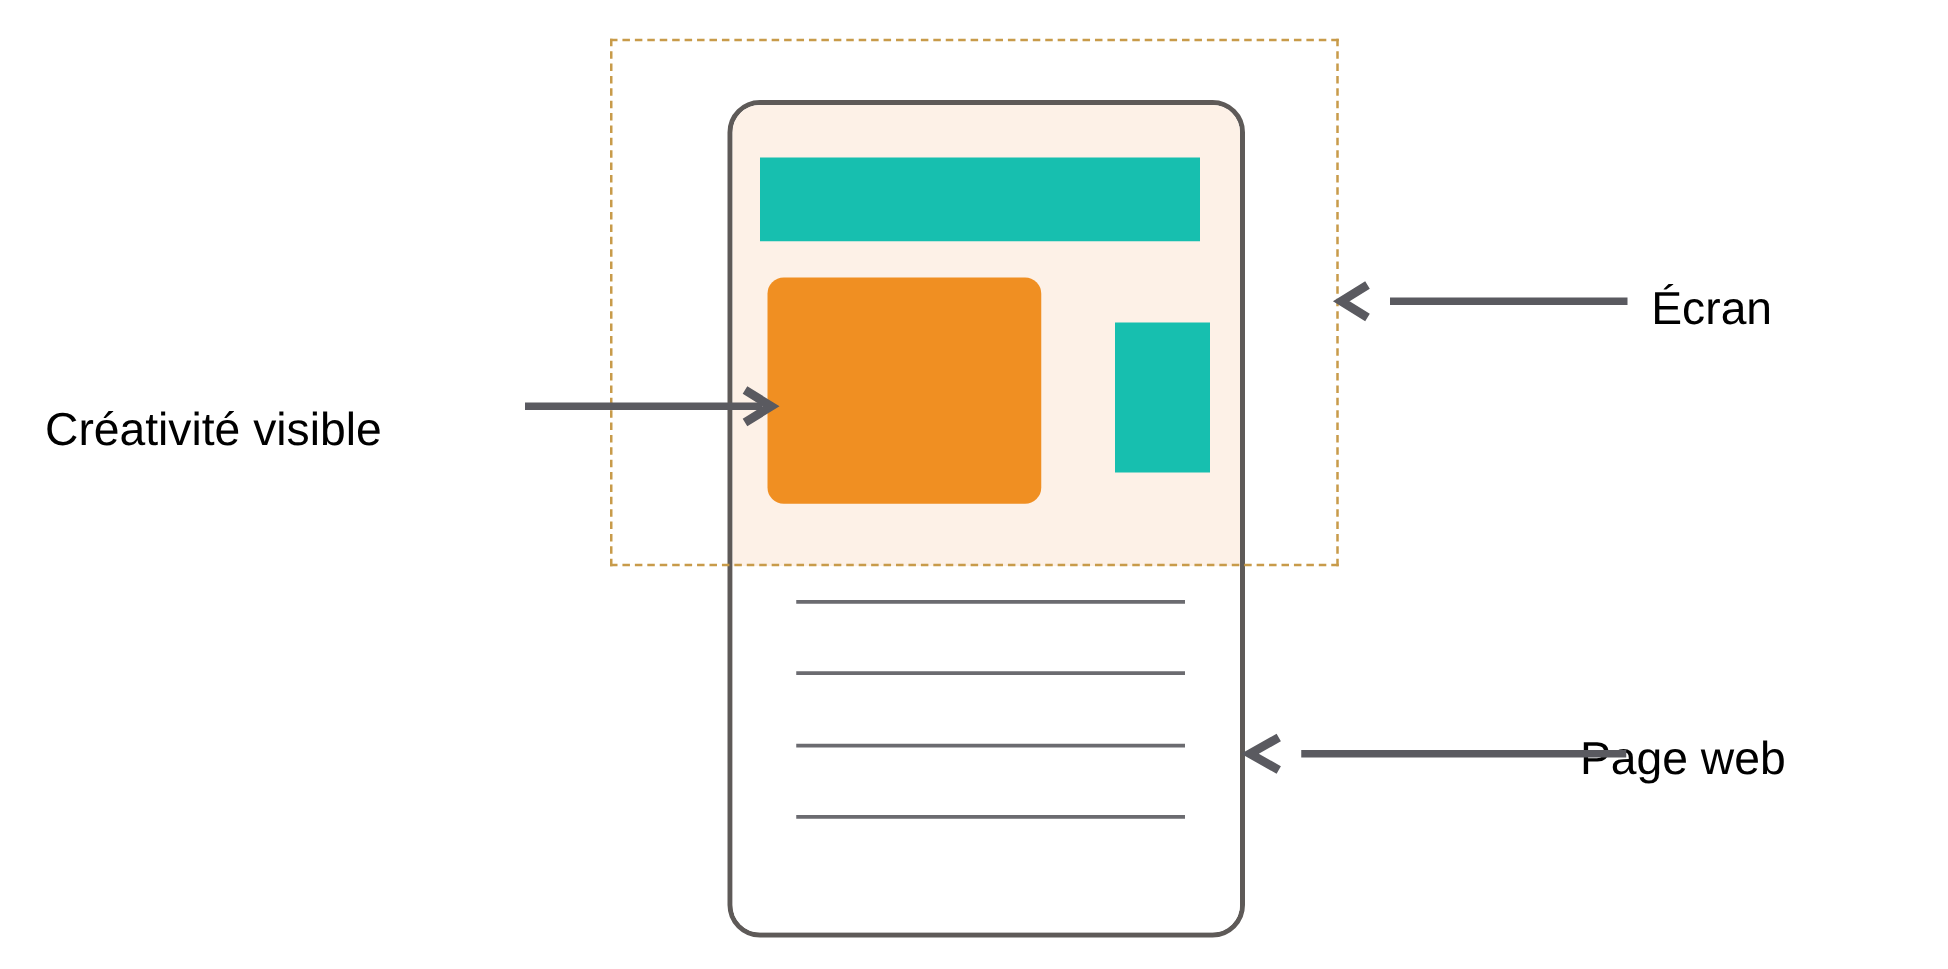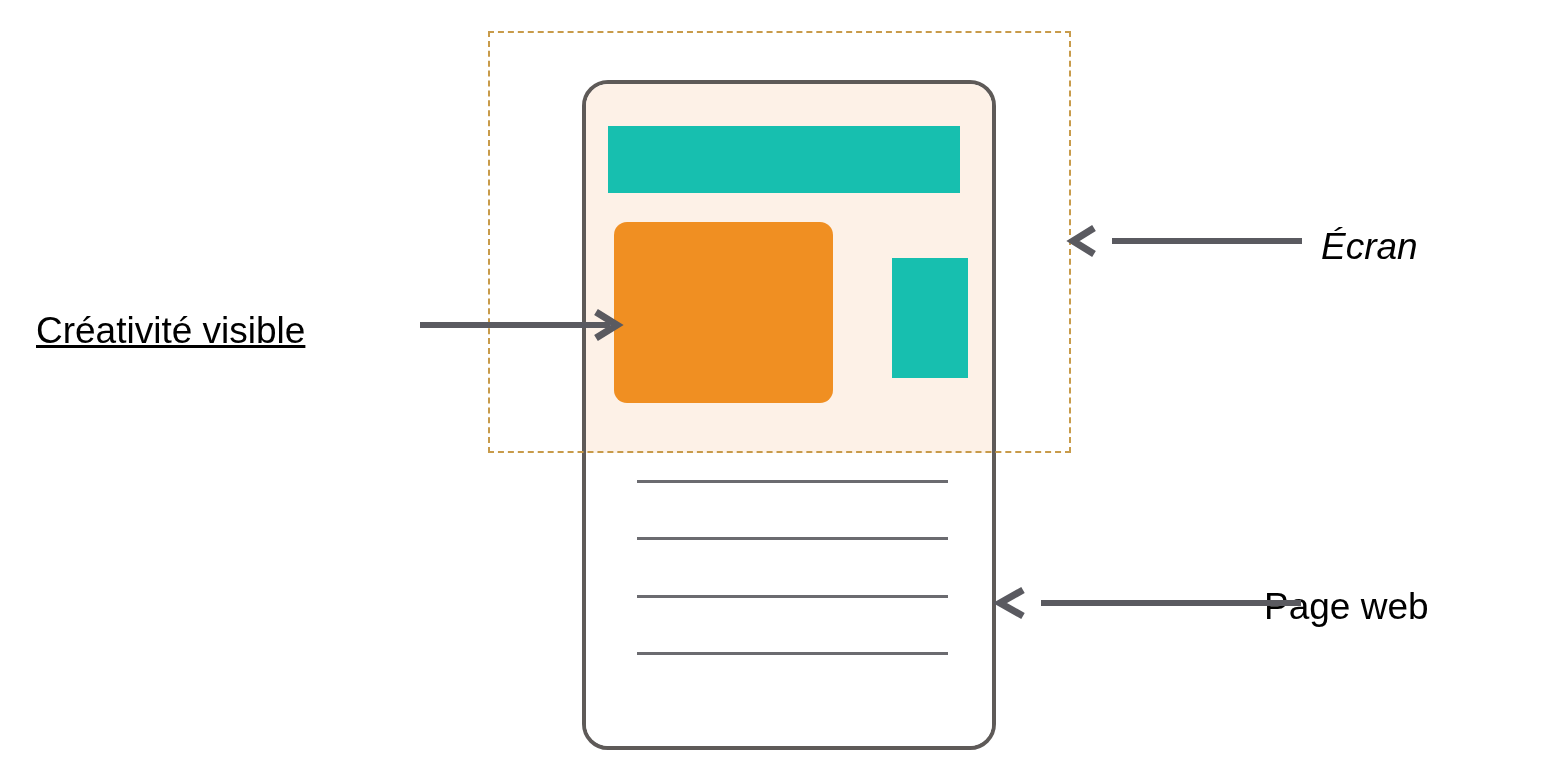--- a/index.html
+++ b/index.html
@@ -121,25 +121,25 @@
     position: absolute;
     font-size: 37px;
     color: #000000;
     white-space: nowrap;
     line-height: 1;
   }
 
   .arrow-svg { position: absolute; overflow: visible; }
 
   
-  .ann-creative .ann-label { left: 36px; top: 312px; text-decoration: underline; }
+  .ann-creative .ann-label { left: 36px; top: 325px; }
   .ann-creative .arrow-svg { left: 418px; top: 308px; }
 
   
-  .ann-screen .ann-label { left: 1321px; top: 228px; font-style: italic; }
+  .ann-screen .ann-label { left: 1321px; top: 228px; }
   .ann-screen .arrow-svg { left: 1070px; top: 224px; }
 
   
   .ann-pageweb .ann-label { left: 1264px; top: 588px; }
   .ann-pageweb .arrow-svg { left: 997px; top: 585px; }
 </style>
 </head>
 <body>
 
 <div id="stage">

